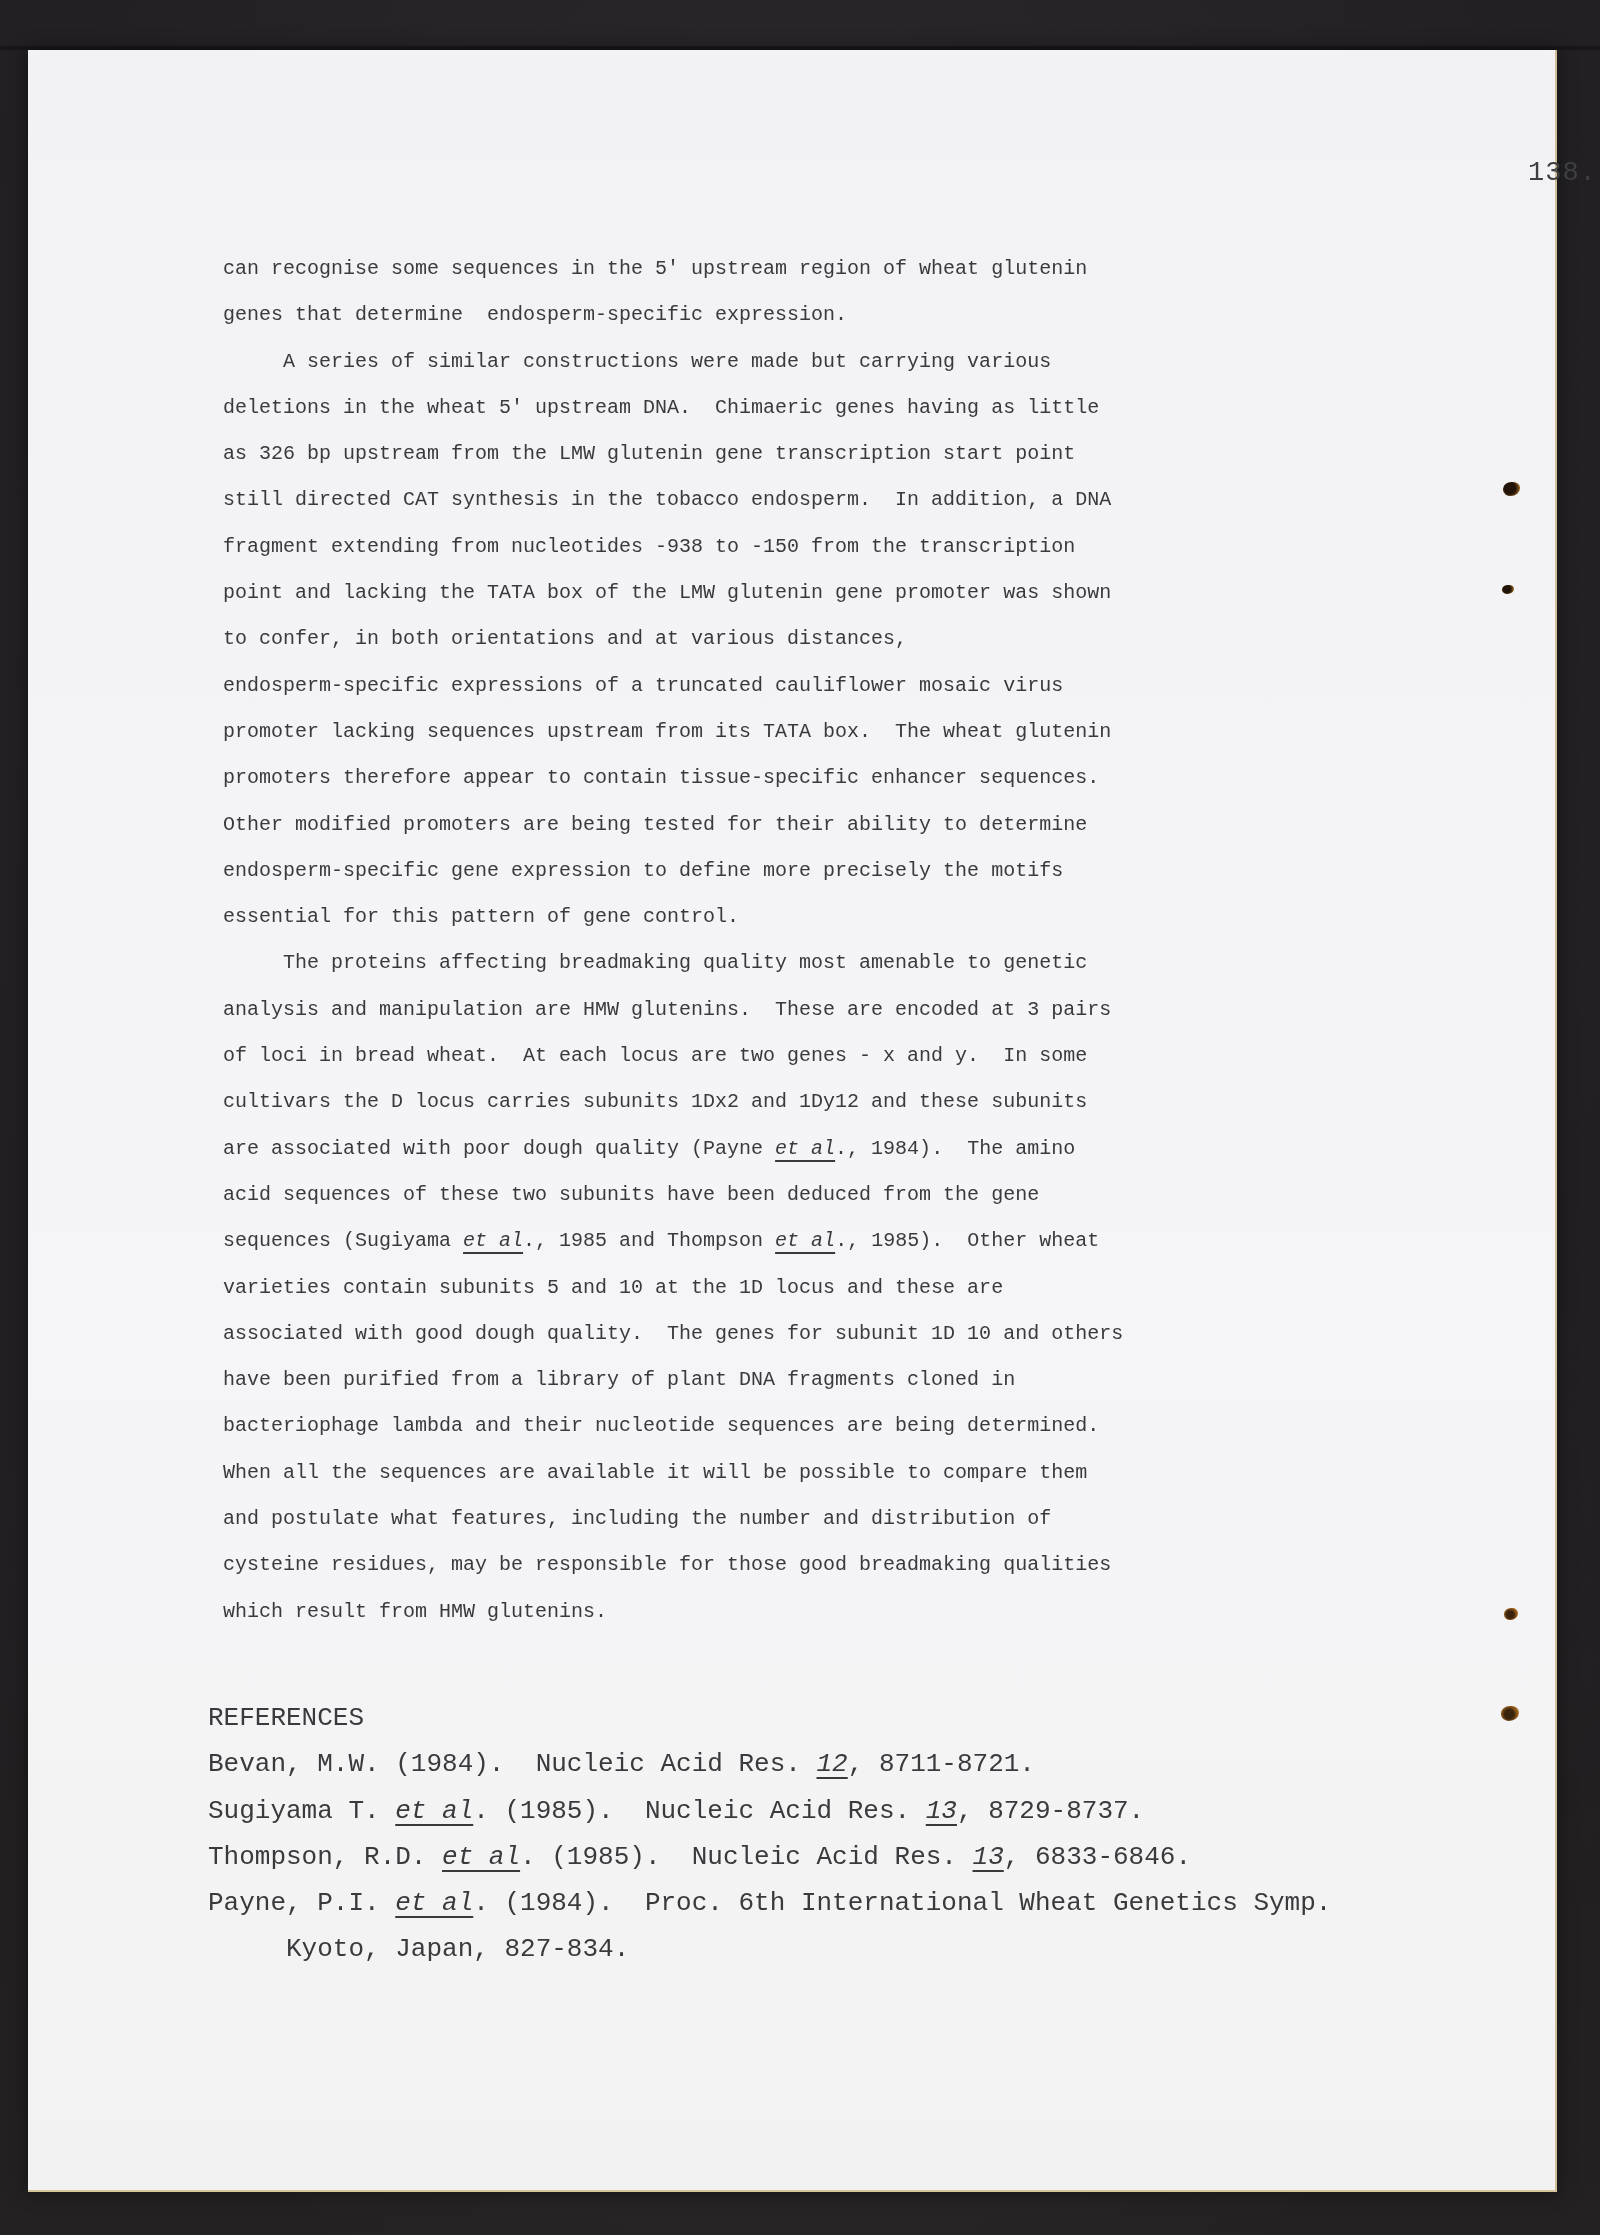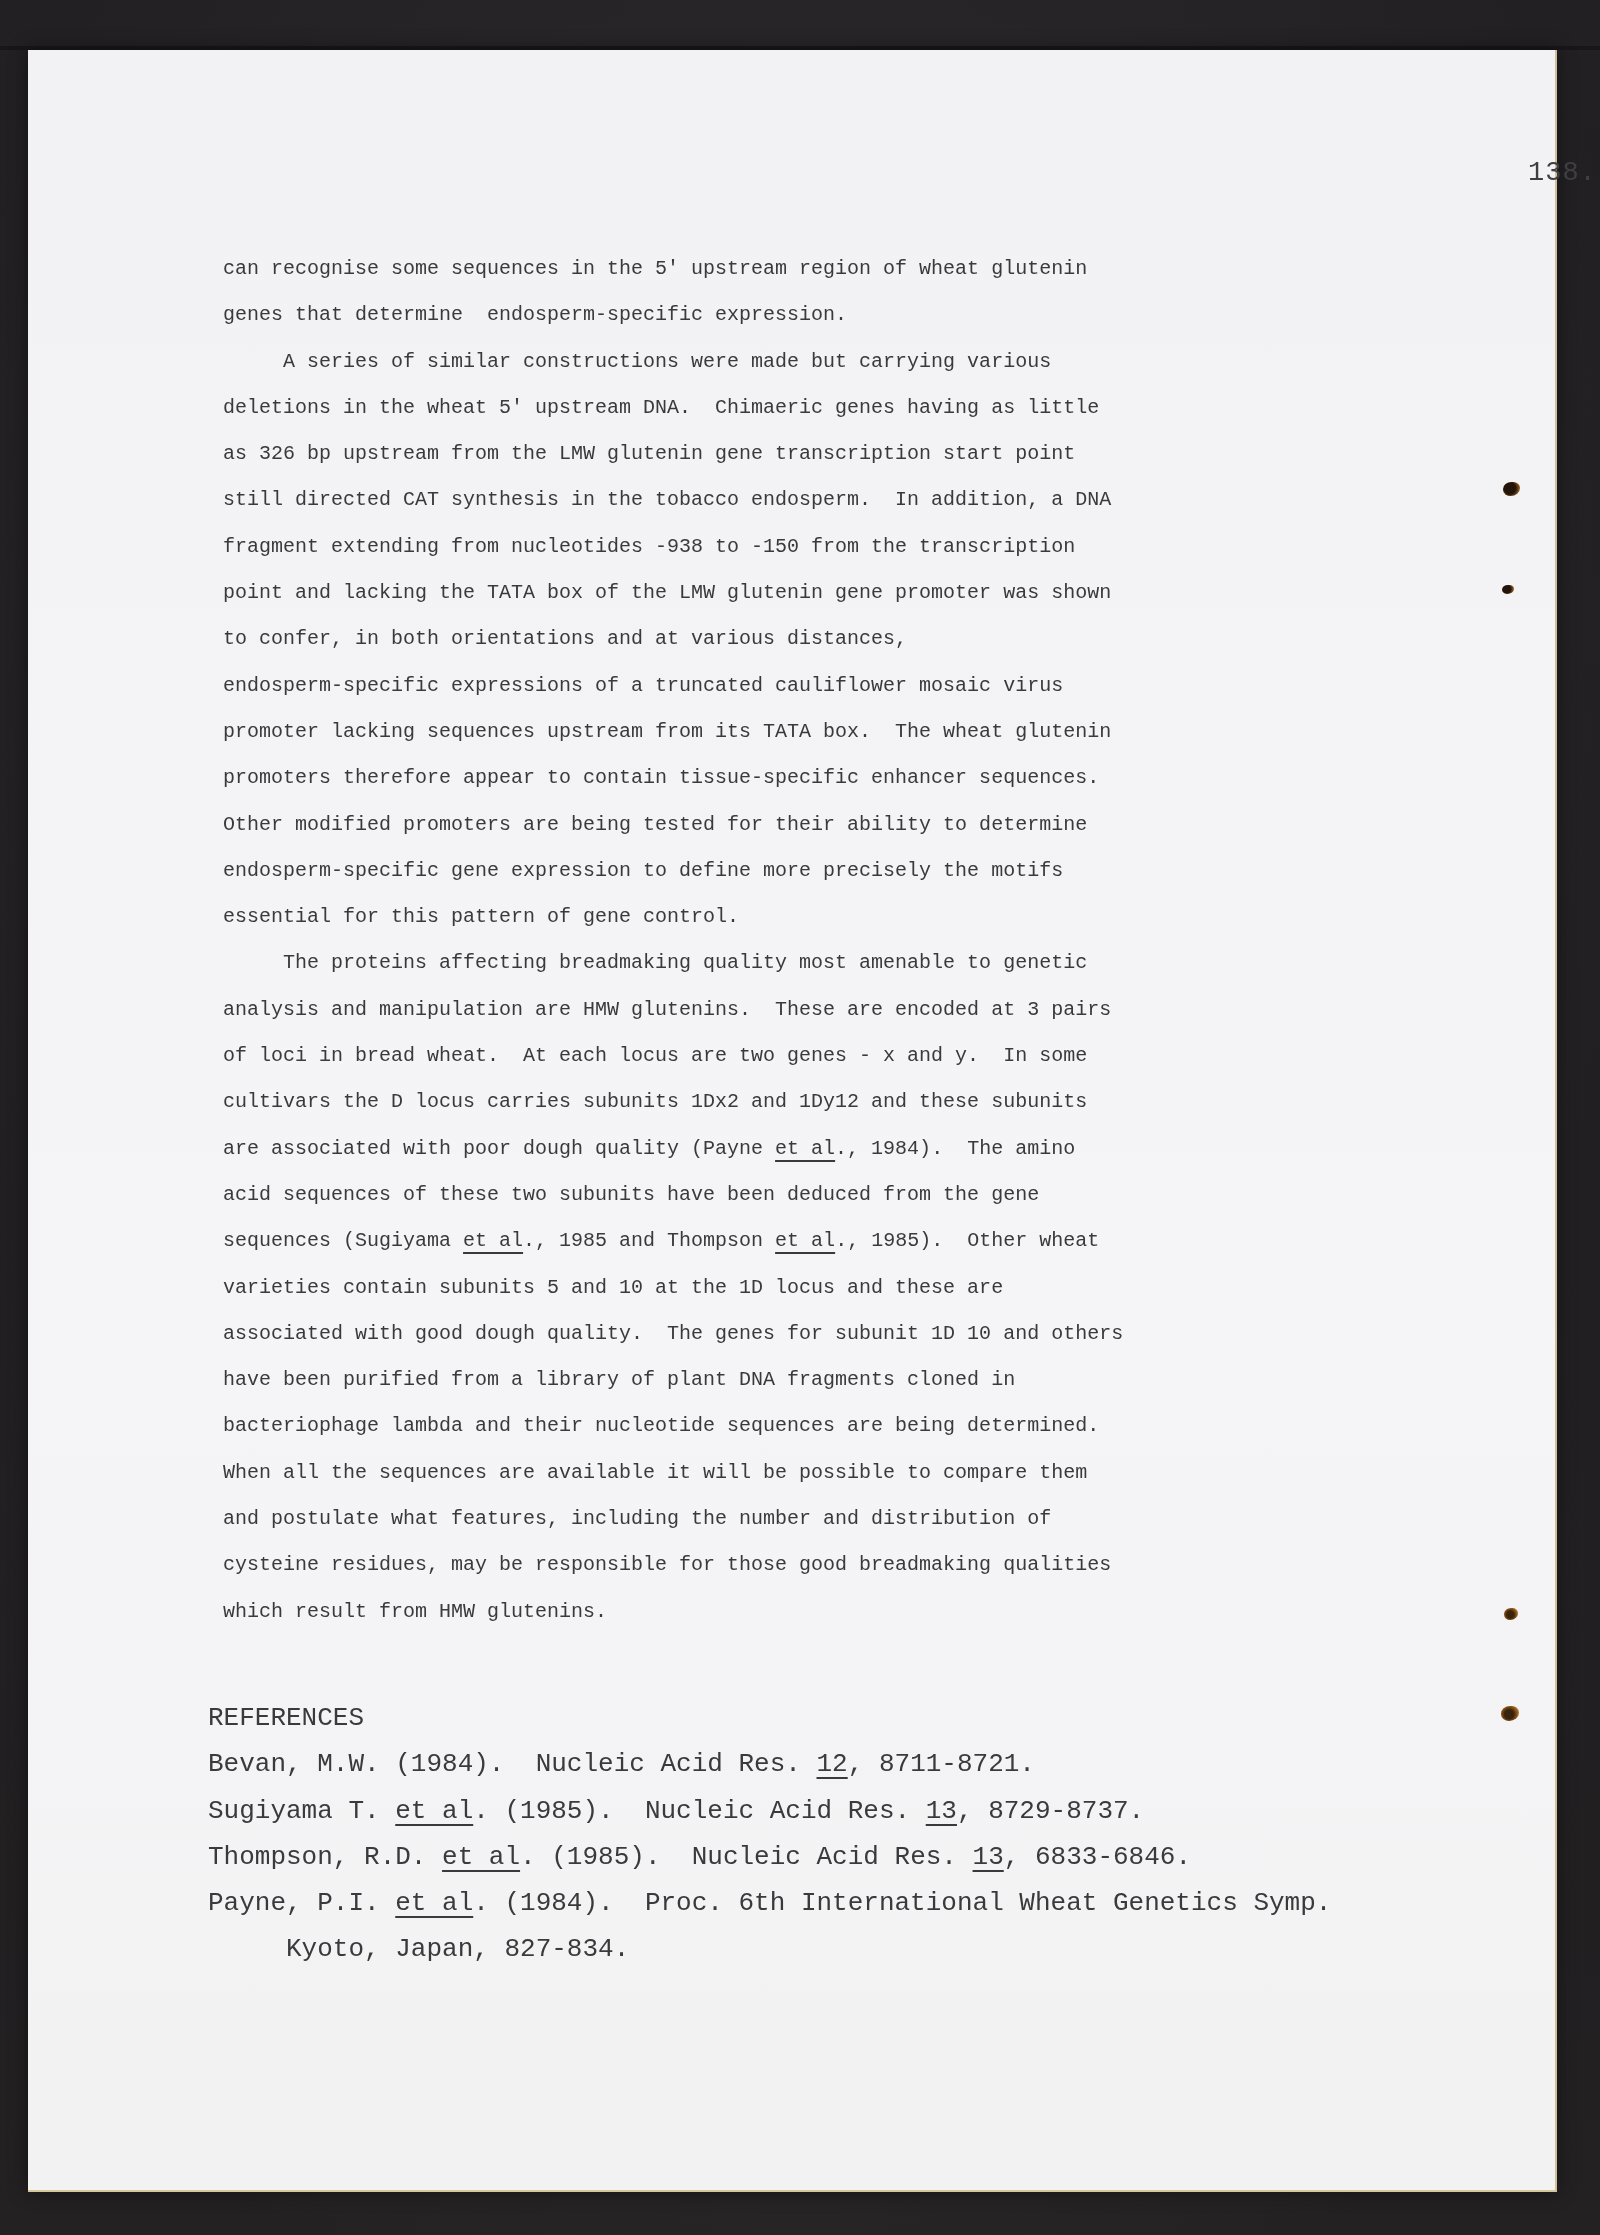--- a/index.html
+++ b/index.html
@@ -37,21 +37,21 @@
     position:absolute;left:195px;top:196px;width:1230px;
     font-size:20px;line-height:46.3px;color:#3a3a3c;
     white-space:pre;
   }
   .refs{
     position:absolute;left:180px;top:1645px;width:1230px;
     font-size:26px;line-height:46.3px;color:#3a3a3c;
     white-space:pre;
   }
   .line{height:46.3px;}
-  .u{text-decoration:underline;text-underline-offset:6px;text-decoration-thickness:2px;}
+  .u{text-decoration:underline;text-underline-offset:6px;text-decoration-thickness:2px;font-style:italic;}
   .stain{position:absolute;border-radius:50% 40% 55% 45%;}
   .stain-dark{background:radial-gradient(circle at 40% 45%, #221409 0 45%, #8a5a1e 75%, rgba(165,103,31,.25) 100%);}
   .stain-rust{background:radial-gradient(circle at 45% 55%, #3a230c 0 35%, #a5671f 70%, rgba(165,103,31,.2) 100%);}
 </style>
 </head>
 <body>
 
 <div class="photo-bg"></div>
 <div class="photo-seam"></div>
 

